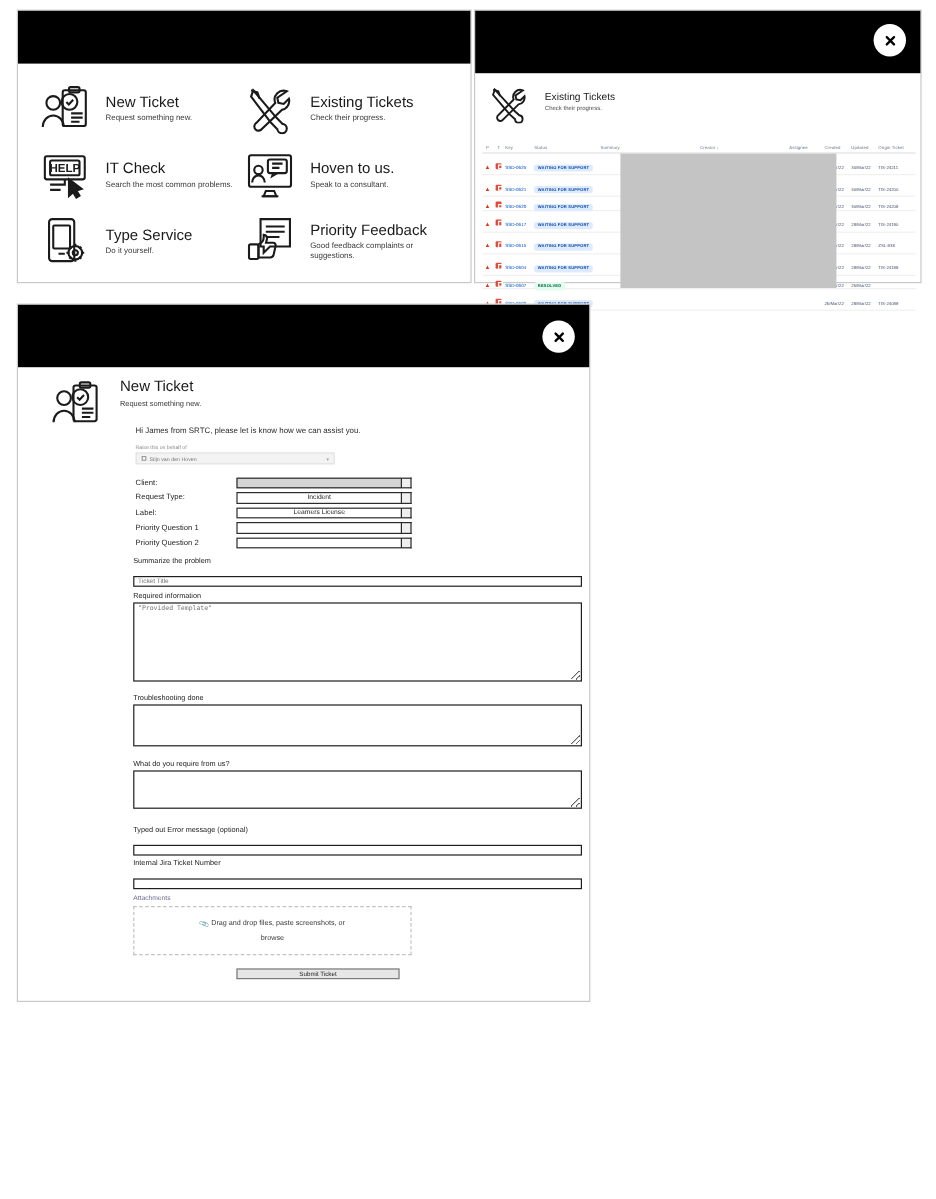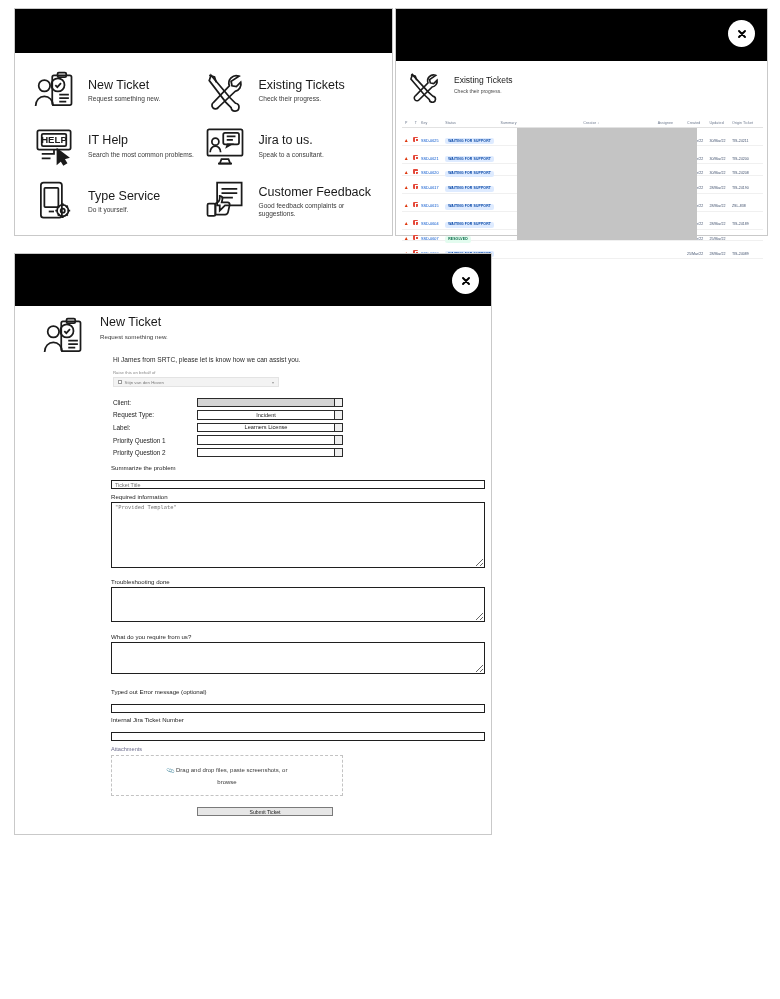--- a/index.html
+++ b/index.html
@@ -186,40 +186,40 @@
         <span class="menu-ico">
           <svg viewBox="0 0 48 48" fill="none" stroke="#1b1b1b" stroke-width="2">
             <rect x="5" y="6" width="38" height="22" rx="2"></rect>
             <rect x="10" y="10" width="28" height="14" rx="1.5"></rect>
             <text x="24" y="21" font-size="11" font-family="Liberation Sans, sans-serif" font-weight="bold" fill="#1b1b1b" stroke="none" text-anchor="middle">HELP</text>
             <path d="M10 33h14M10 38h10M24 28v6"></path>
             <path d="M28 28l12 9-5 1.5 3 5-3 1.8-3-5-4 3.5z" fill="#1b1b1b"></path>
           </svg>
         </span>
         <span class="menu-txt">
-          <span class="menu-title">IT Help</span>
+          <span class="menu-title">IT Check</span>
           <span class="menu-sub">Search the most common problems.</span>
         </span>
       </div>
 
       <div class="menu-cell">
         <span class="menu-ico">
           <svg viewBox="0 0 48 48" fill="none" stroke="#1b1b1b" stroke-width="2">
             <rect x="4" y="5" width="40" height="30" rx="2"></rect>
             <path d="M20 39h8l2 5H18z"></path>
             <path d="M16 44h16"></path>
             <rect x="22" y="9" width="18" height="13" rx="2"></rect>
             <path d="M26 25l1-3h4z"></path>
             <path d="M26 13h10M26 17h7"></path>
             <circle cx="13" cy="19" r="4"></circle>
             <path d="M7 31c0-3.8 2.7-6.8 6-6.8s6 3 6 6.8"></path>
           </svg>
         </span>
         <span class="menu-txt">
-          <span class="menu-title">Jira to us.</span>
+          <span class="menu-title">Hoven to us.</span>
           <span class="menu-sub">Speak to a consultant.</span>
         </span>
       </div>
 
       <div class="menu-cell">
         <span class="menu-ico">
           <svg viewBox="0 0 48 48" fill="none" stroke="#1b1b1b" stroke-width="2">
             <rect x="9" y="3" width="24" height="40" rx="3"></rect>
             <rect x="13" y="9" width="16" height="22" rx="1"></rect>
             <path d="M18 36h6"></path>
@@ -237,21 +237,21 @@
       <div class="menu-cell">
         <span class="menu-ico">
           <svg viewBox="0 0 48 48" fill="none" stroke="#1b1b1b" stroke-width="2">
             <path d="M15 3h28v26H24l-6 6v-6h-3z"></path>
             <path d="M20 10h18M20 15h18M20 20h13"></path>
             <path d="M13 27c2.5-1 5-3.6 5-6.5V18c2.6 0 3.6 2.2 3 4.4l-.8 3.1H27a2.4 2.4 0 012.3 3l-1.8 8.2A3.5 3.5 0 0124 39.5h-11z"></path>
             <rect x="4" y="27" width="9" height="14" rx="1.6"></rect>
           </svg>
         </span>
         <span class="menu-txt">
-          <span class="menu-title">Customer Feedback</span>
+          <span class="menu-title">Priority Feedback</span>
           <span class="menu-sub">Good feedback complaints or suggestions.</span>
         </span>
       </div>
 
     </div>
   </div>
 
   <div class="panel" id="panel-tickets">
     <div class="panel-bar">
       <div class="close-btn">

